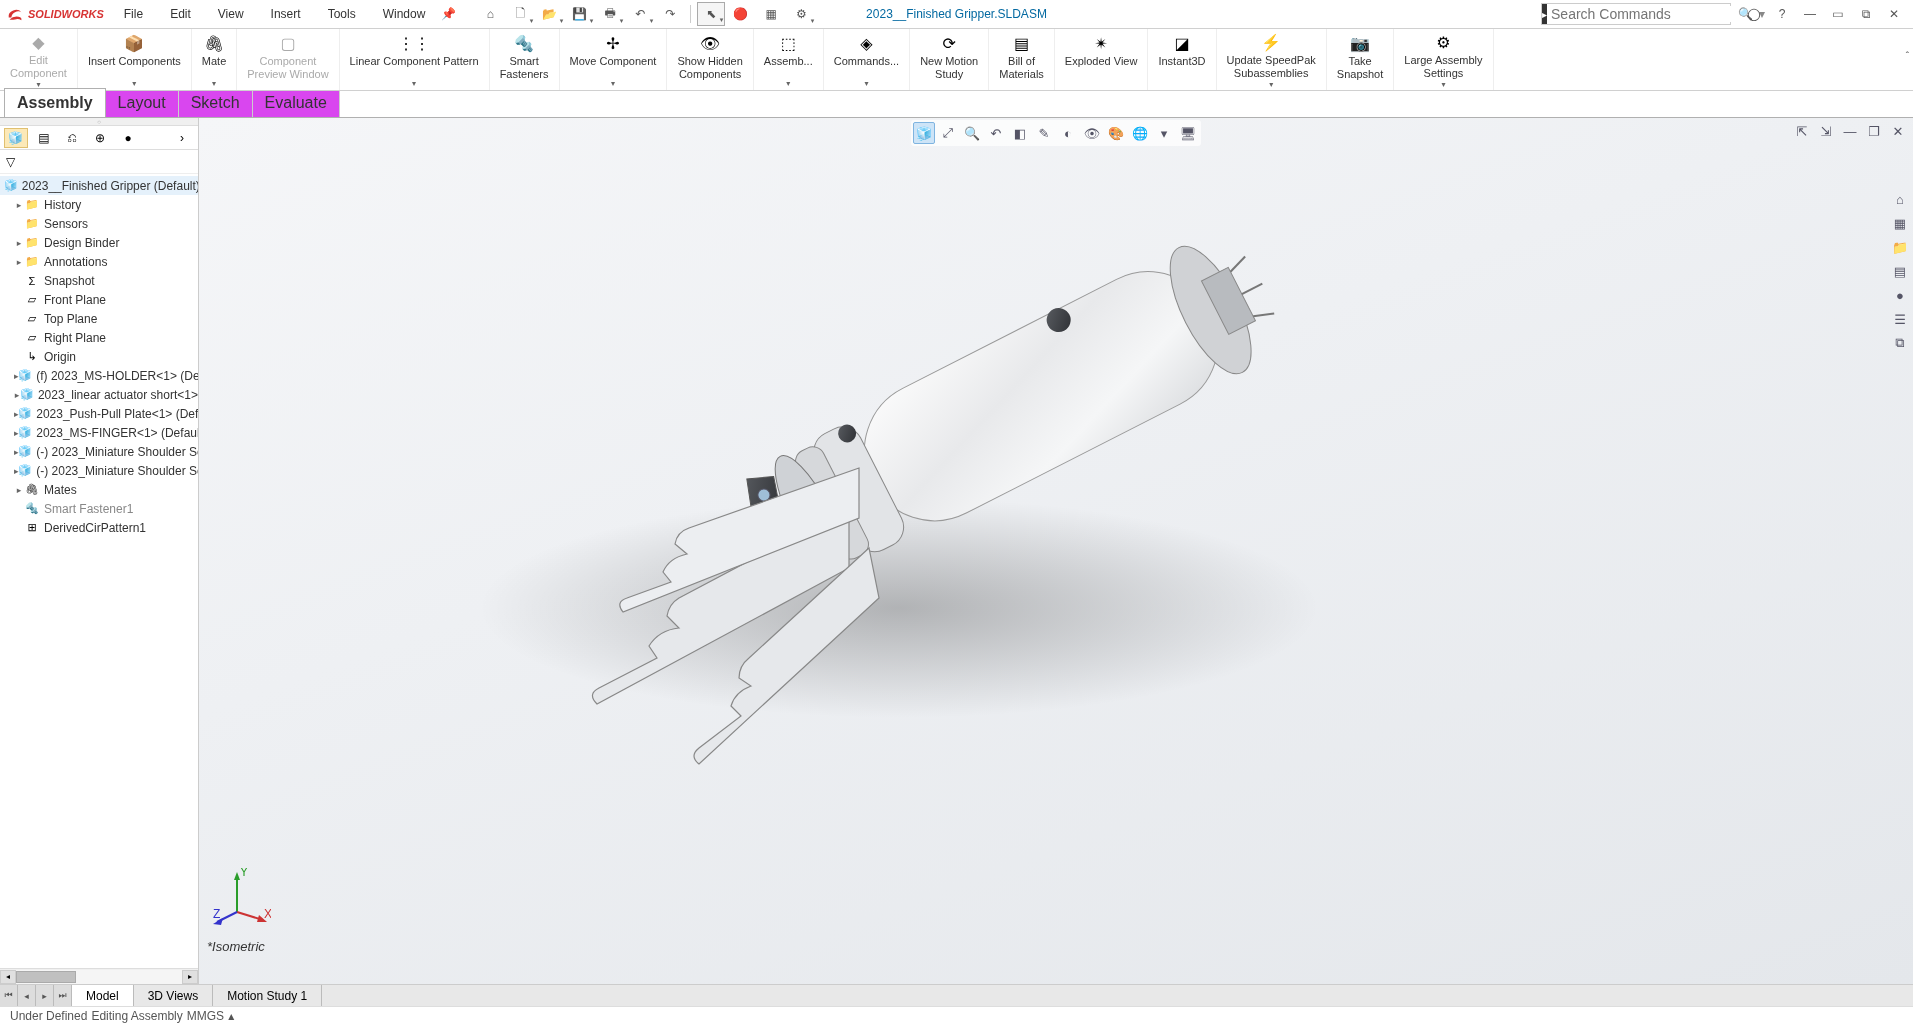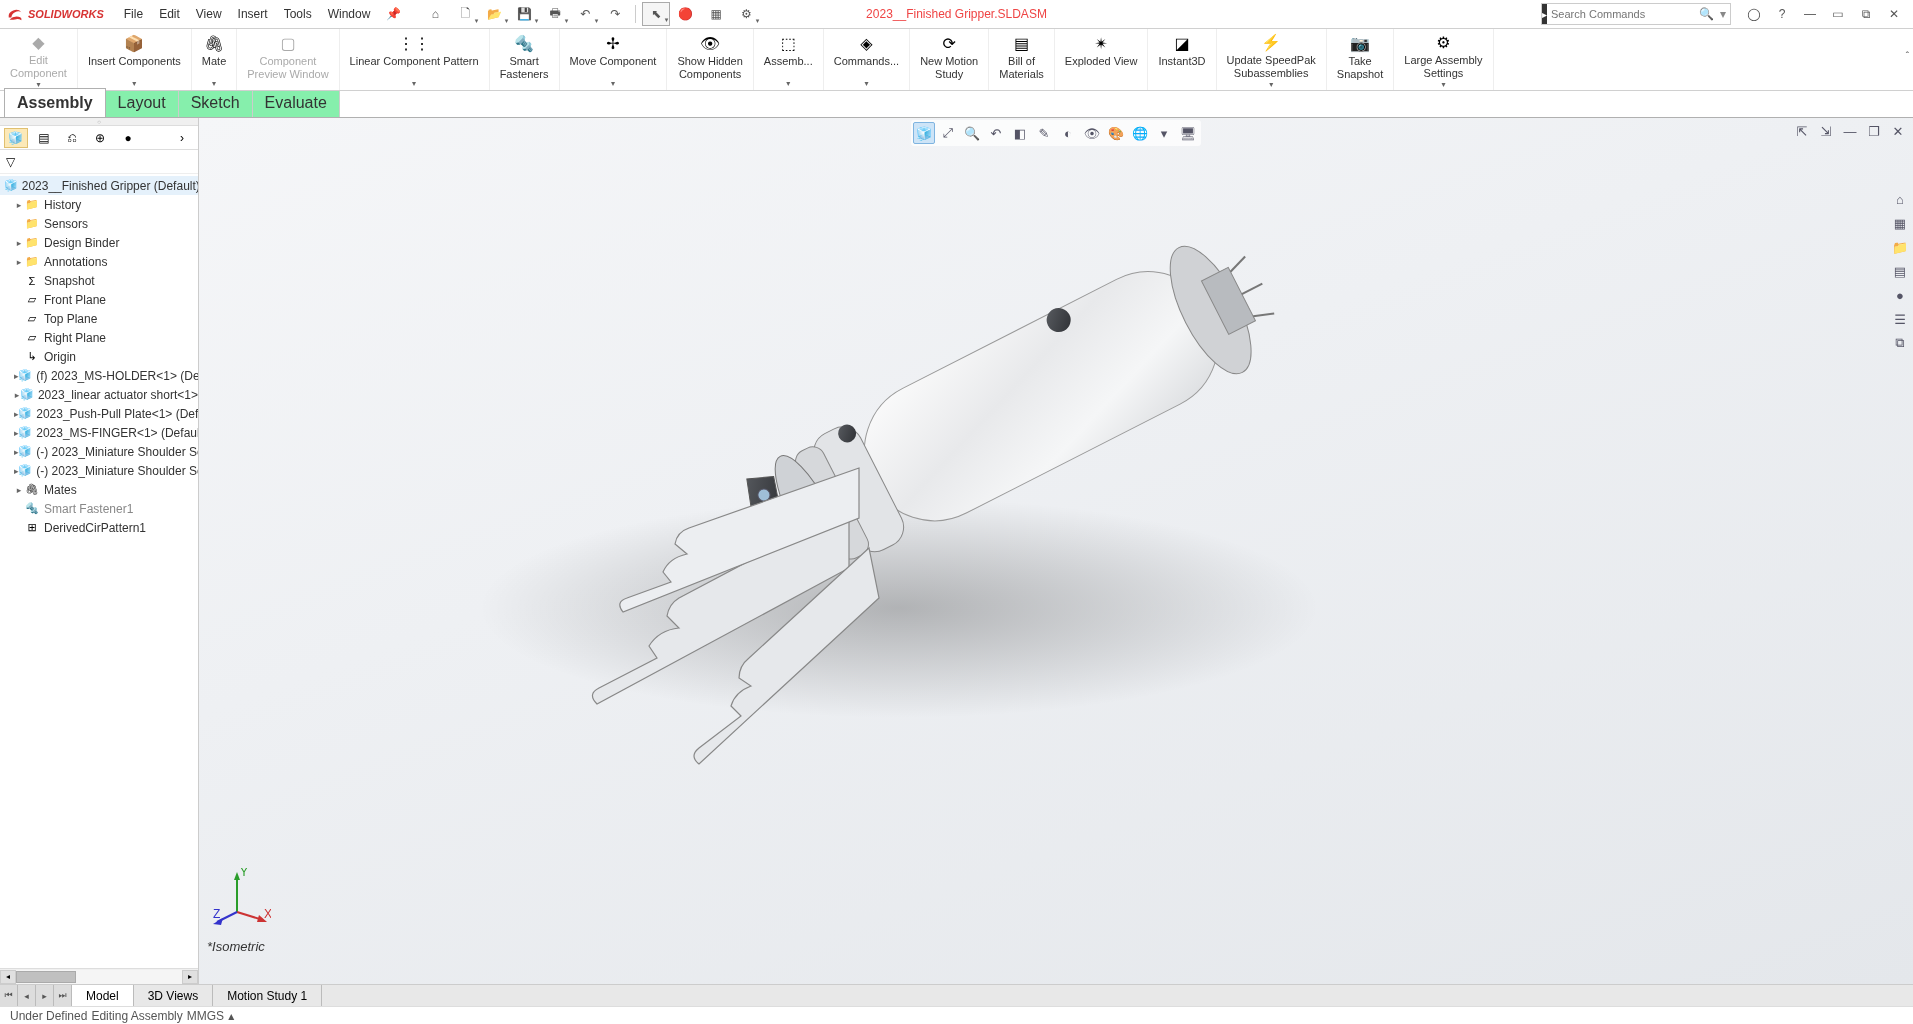--- a/index.html
+++ b/index.html
@@ -1,46 +1,46 @@
 <!DOCTYPE html>
 <html><head>
 <meta charset="utf-8">
 <style>
 *{margin:0;padding:0;box-sizing:border-box;font-family:"Segoe UI",Arial,sans-serif;font-size:12px;user-select:none}
 body{width:1913px;height:1024px;background:#fff;overflow:hidden;display:flex;flex-direction:column}
 .titlebar{height:29px;background:#fff;display:flex;align-items:center;border-bottom:1px solid #d0d0d0;padding-left:6px}
 .logo{display:flex;align-items:center;gap:4px;margin-right:12px}
 .logo-icon{width:18px;height:18px}
 .logo-text{font-weight:bold;font-style:italic;color:#d73333;font-size:11px}
-.menubar{display:flex;gap:0}
+.menubar{display:flex;gap:11px}
 .menu-item{padding:4px 8px;cursor:pointer;color:#333}
 .pin-icon{margin-left:8px;color:#888;cursor:pointer}
 .quick-toolbar{display:flex;align-items:center;gap:2px;margin-left:20px}
 .qt-btn{width:28px;height:24px;display:flex;align-items:center;justify-content:center;cursor:pointer;position:relative;color:#555}
 .qt-drop::after{content:"▾";font-size:7px;position:absolute;right:1px;bottom:1px;color:#666}
 .qt-sep{width:1px;height:18px;background:#ccc;margin:0 4px}
-.doc-title{position:absolute;left:50%;transform:translateX(-50%);color:#ef4444;font-size:12px}
+.doc-title{position:absolute;left:50%;transform:translateX(-50%);color:#0369a1;font-size:12px}
 .search-box{margin-left:auto;display:flex;align-items:center;background:#fff;border:1px solid #ccc;width:190px;height:22px}
 .search-icon-box{width:20px;height:20px;background:#333;display:flex;align-items:center;justify-content:center;color:#fff;font-size:10px}
-.search-input{border:none;outline:none;flex:1;padding:0 4px;font-size:11px;color:#888}
+.search-input{border:none;outline:none;flex:1;padding:0 4px;font-size:14px;color:#888}
 .search-dd{padding:0 4px;color:#888;cursor:pointer}
 .title-right{display:flex;gap:6px;margin-left:12px;margin-right:8px}
 .tr-btn{width:22px;height:22px;display:flex;align-items:center;justify-content:center;cursor:pointer;color:#555}
 .ribbon{height:62px;background:#fff;display:flex;border-bottom:1px solid #d0d0d0;position:relative}
 .ribbon-btn{display:flex;flex-direction:column;align-items:center;justify-content:flex-start;padding:4px 10px 2px;cursor:pointer;text-align:center;position:relative;border-right:1px solid #eee}
 .ribbon-btn.disabled{color:#aaa}
 .ribbon-icon{height:20px;display:flex;align-items:center;justify-content:center;margin-bottom:2px;font-size:16px}
 .ribbon-label{font-size:11px;line-height:13px;color:#333;white-space:pre-line}
 .ribbon-btn.disabled .ribbon-label{color:#aaa}
 .ribbon-drop{font-size:8px;color:#666;margin-top:auto}
 .ribbon-collapse{position:absolute;right:4px;top:22px;font-size:10px;color:#555;cursor:pointer}
 .cmd-tabs{height:26px;background:#fff;display:flex;align-items:flex-end;padding-left:4px}
 .cmd-tab{padding:5px 12px;font-size:16px;color:#333;cursor:pointer;border:1px solid transparent;border-bottom:none}
 .cmd-tab.active{font-weight:bold;background:#fff;border-color:#b0b0b0;border-bottom:1px solid #fff;position:relative;top:1px}
-.cmd-tab.inactive{background:#86efac;border-color:#ccc;margin-left:-1px}
+.cmd-tab.inactive{background:#d946ef;border-color:#ccc;margin-left:-1px}
 .workspace{flex:1;display:flex;position:relative;border-top:1px solid #b0b0b0;overflow:hidden}
 .tree-panel{width:199px;background:#fff;border-right:1px solid #ccc;display:flex;flex-direction:column;position:relative}
 .tree-splitter{height:8px;background:#f0f0f0;border-bottom:1px solid #ddd;display:flex;align-items:center;justify-content:center;cursor:ns-resize}
 .tree-splitter::after{content:"○";font-size:6px;color:#999}
 .tree-tabs{height:24px;display:flex;align-items:center;border-bottom:1px solid #ddd;padding:0 4px;gap:4px}
 .tree-tab{width:24px;height:20px;display:flex;align-items:center;justify-content:center;cursor:pointer;border:1px solid transparent}
 .tree-tab.active{background:#fce9b8;border-color:#e0c070}
 .tree-tab-spacer{flex:1}
 .tree-filter{height:24px;display:flex;align-items:center;padding:0 6px;border-bottom:1px solid #eee}
 .tree-body{flex:1;overflow:auto;padding-top:2px}

